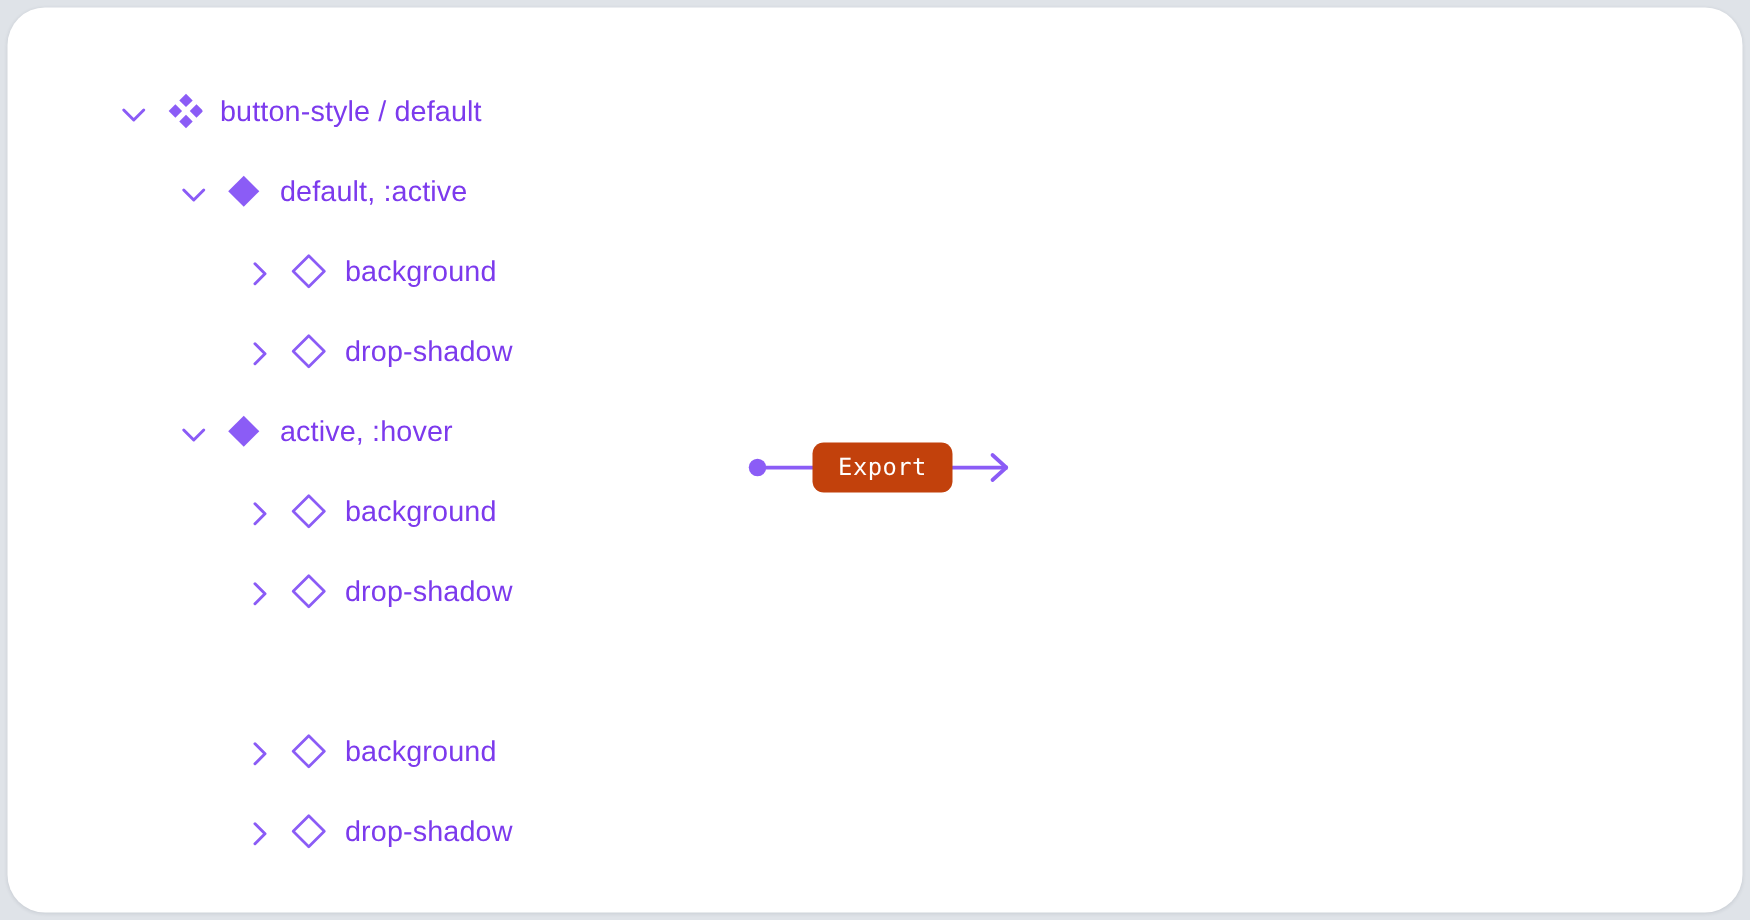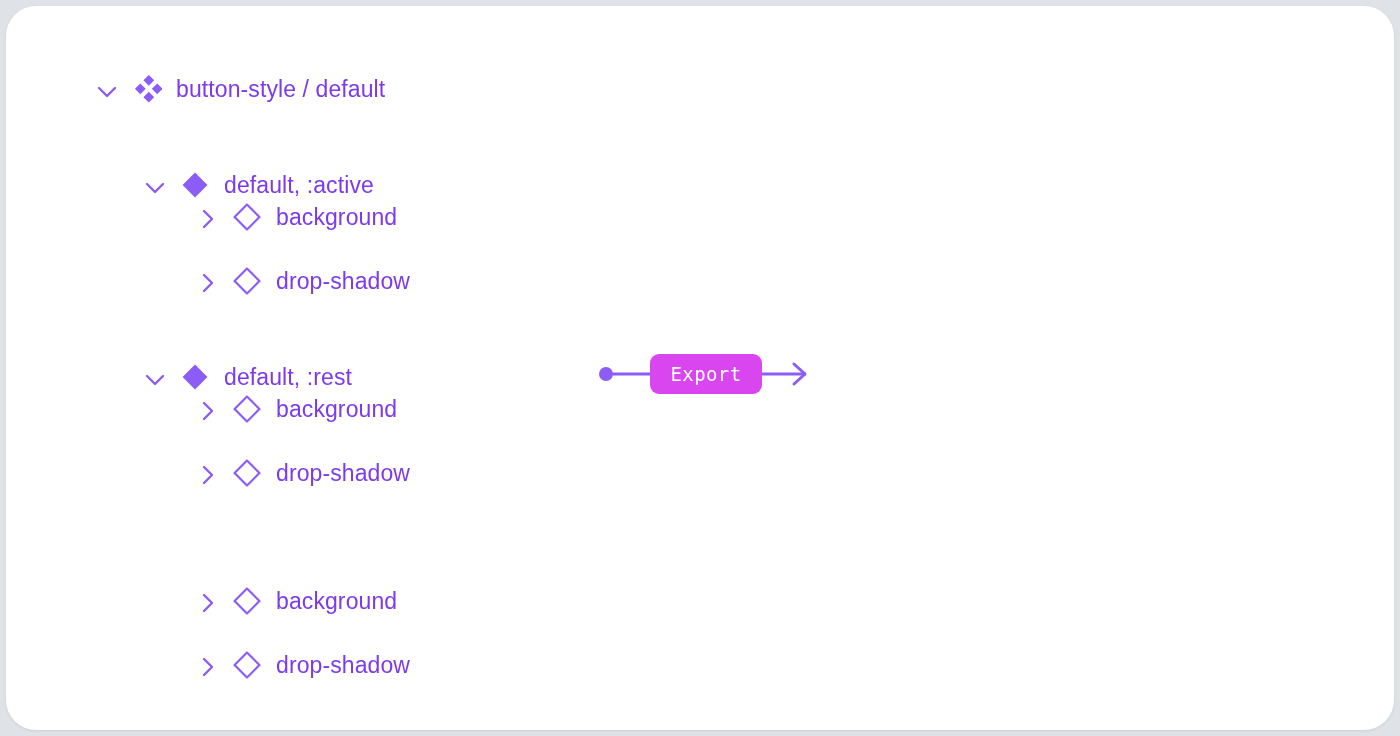--- a/index.html
+++ b/index.html
@@ -63,41 +63,41 @@
 
   .row-label {
     font-size: 23px;
     line-height: 30px;
     letter-spacing: 0.1px;
   }
   .label-purple { color: #7c3aed; }
 
   
   .lvl0 { left: 88px; }
-  .lvl1 { left: 136px; margin-top: 32px; }
+  .lvl1 { left: 136px; }
   .lvl2 { left: 188px; }
 
   .gap-a { margin-left: 12px; }
   .gap-b { margin-left: 14px; }
 
   
   #connector {
     position: absolute;
     left: 592px;
     top: 340px;
     width: 216px;
     height: 56px;
   }
   #export-button {
     position: absolute;
     left: 52px;
     top: 8px;
     width: 112px;
     height: 40px;
-    background: #d946ef;
+    background: #c2410c;
     border-radius: 9px;
     display: flex;
     align-items: center;
     justify-content: center;
   }
   #export-label {
     color: #ffffff;
     font-family: "DejaVu Sans Mono", monospace;
     font-size: 19px;
     letter-spacing: 0.4px;
@@ -169,21 +169,21 @@
         <span class="twisty">
           <svg width="26" height="26" viewBox="0 0 26 26" fill="none">
             <polyline points="5,10 13,18 21,10" stroke="#8b5cf6" stroke-width="2.4" fill="none" stroke-linecap="round" stroke-linejoin="round"></polyline>
           </svg>
         </span>
         <span class="node-icon gap-a">
           <svg width="30" height="30" viewBox="0 0 30 30" fill="none">
             <rect x="6.2" y="6.2" width="17.6" height="17.6" transform="rotate(45 15 15)" fill="#8b5cf6"></rect>
           </svg>
         </span>
-        <span class="row-label gap-b label-purple">default, :rest</span>
+        <span class="row-label gap-b label-purple">active, :hover</span>
       </div>
       <div class="row lvl2" style="top: 384px;">
         <span class="twisty">
           <svg width="26" height="26" viewBox="0 0 26 26" fill="none">
             <polyline points="10,5 18,13 10,21" stroke="#8b5cf6" stroke-width="2.4" fill="none" stroke-linecap="round" stroke-linejoin="round"></polyline>
           </svg>
         </span>
         <span class="node-icon gap-a">
           <svg width="30" height="30" viewBox="0 0 30 30" fill="none">
             <rect x="6.2" y="6.2" width="17.6" height="17.6" transform="rotate(45 15 15)" fill="none" stroke="#8b5cf6" stroke-width="2.2" stroke-linejoin="round"></rect>

